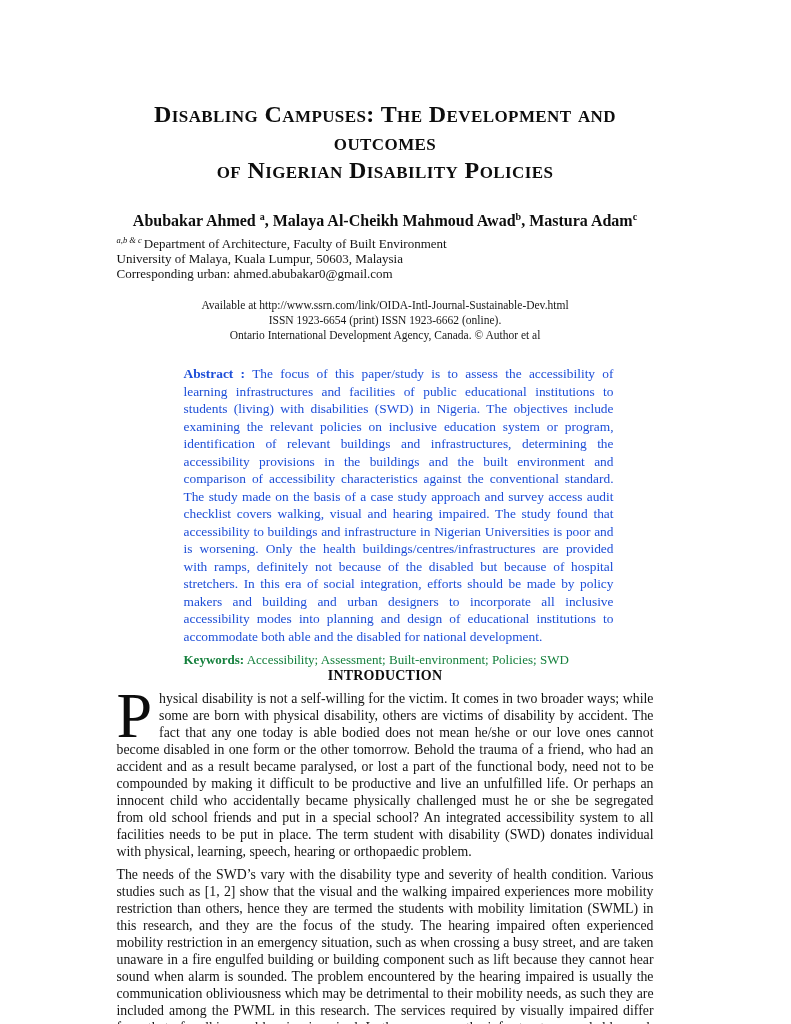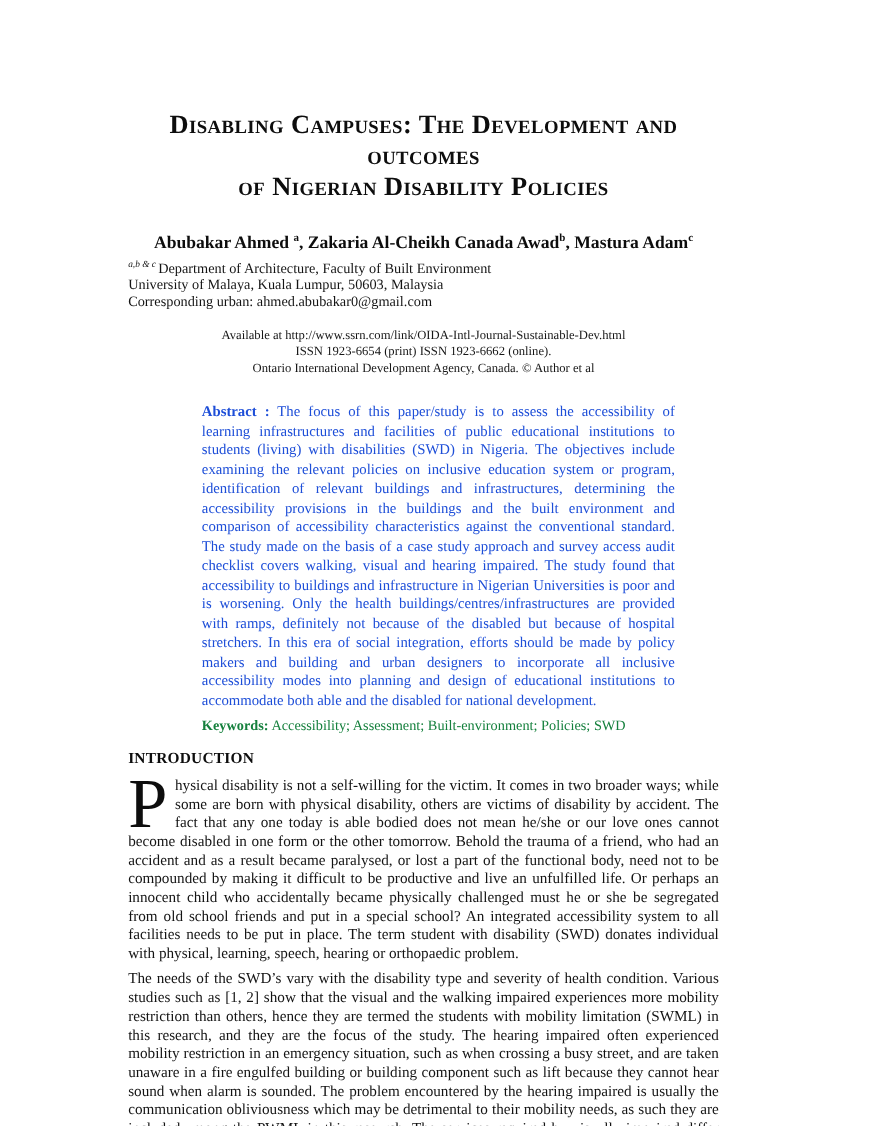--- a/index.html
+++ b/index.html
@@ -69,21 +69,22 @@
   }
   .abstract-block .lbl { font-weight: bold; }
   .keywords {
     margin: 7px 40px 0 67px;
     font-size: 13px;
     color: #15803d;
   }
   .keywords .lbl { font-weight: bold; }
 
   .section-heading {
-    margin: 15px 0 0 0;
+    margin: 0 0 0 0;
+    text-align: center;
     font-size: 14px;
     font-weight: bold;
     letter-spacing: 0.2px;
     color: #0d0d0d;
   }
   .body-para {
     margin: 6px 0 0 0;
     font-size: 13.8px;
     line-height: 17px;
     text-align: justify;
@@ -101,21 +102,21 @@
 </head>
 <body>
 
 <main class="page">
 
   <h1 class="title">
       <span class="tl">Disabling Campuses: The Development and outcomes</span>
       <span class="tl">of Nigerian Disability Policies</span>
     </h1>
 
-  <p class="authors"><span>Abubakar Ahmed </span><sup>a</sup><span>, </span><span>Zakaria Al-Cheikh Canada Awad</span><sup>b</sup><span>, </span><span>Mastura Adam</span><sup>c</sup></p>
+  <p class="authors"><span>Abubakar Ahmed </span><sup>a</sup><span>, </span><span>Malaya Al-Cheikh Mahmoud Awad</span><sup>b</sup><span>, </span><span>Mastura Adam</span><sup>c</sup></p>
 
   <div class="affil">
     <div><sup>a,b &amp; c</sup><span>Department of Architecture, Faculty of Built Environment</span></div>
     <div>University of Malaya, Kuala Lumpur, 50603, Malaysia</div>
     <div>Corresponding urban: ahmed.abubakar0@gmail.com</div>
   </div>
 
   <div class="avail">
     <div>Available at http://www.ssrn.com/link/OIDA-Intl-Journal-Sustainable-Dev.html</div>
     <div>ISSN 1923-6654 (print) ISSN 1923-6662 (online).</div>

